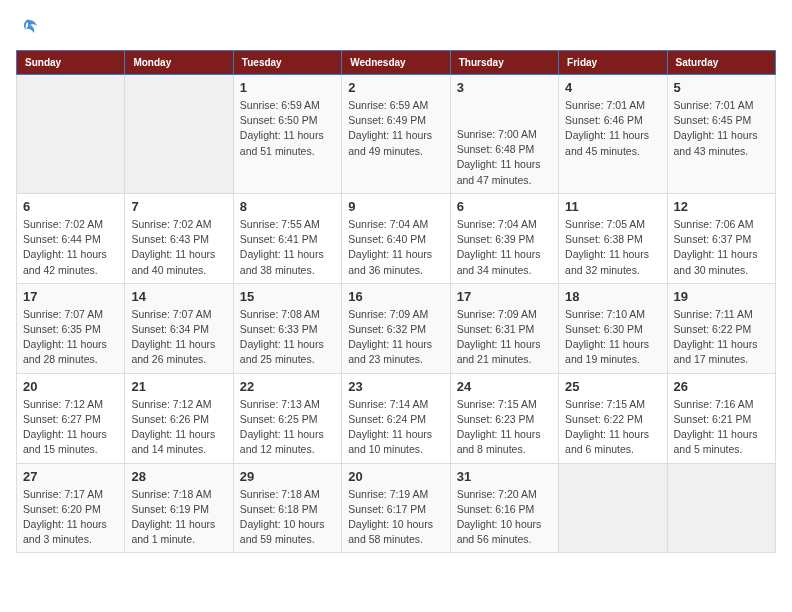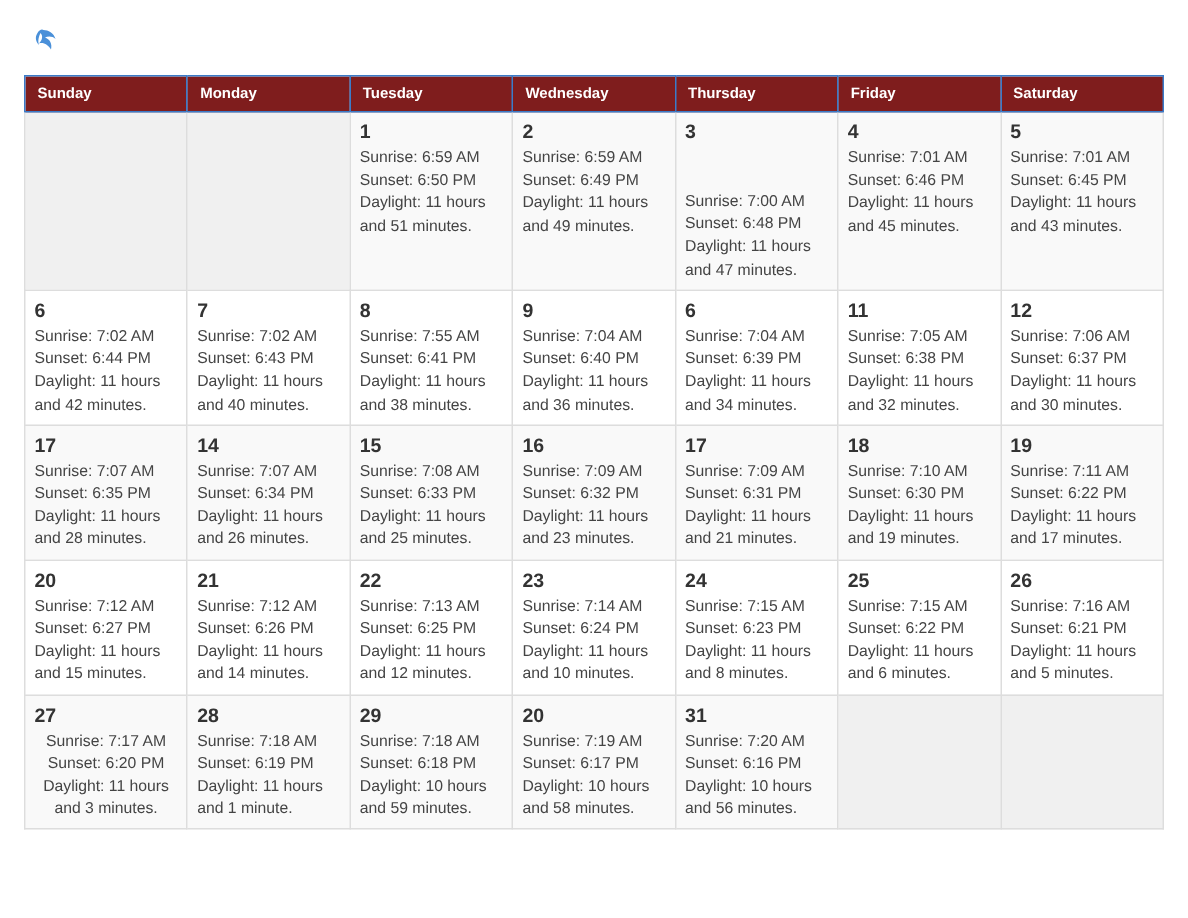--- a/index.html
+++ b/index.html
@@ -285,21 +285,21 @@
         <td>
           <span class="day-number">26</span>
           <div class="day-info" style="white-space: pre-line;">Sunrise: 7:16 AM
 Sunset: 6:21 PM
 Daylight: 11 hours and 5 minutes.</div>
         </td>
       </tr>
       <tr>
         <td>
           <span class="day-number">27</span>
-          <div class="day-info" style="white-space: pre-line; text-align: center;">Sunrise: 7:17 AM
+          <div class="day-info" style="white-space: pre-line;">Sunrise: 7:17 AM
 Sunset: 6:20 PM
 Daylight: 11 hours and 3 minutes.</div>
         </td>
         <td>
           <span class="day-number">28</span>
           <div class="day-info" style="white-space: pre-line;">Sunrise: 7:18 AM
 Sunset: 6:19 PM
 Daylight: 11 hours and 1 minute.</div>
         </td>
         <td>

